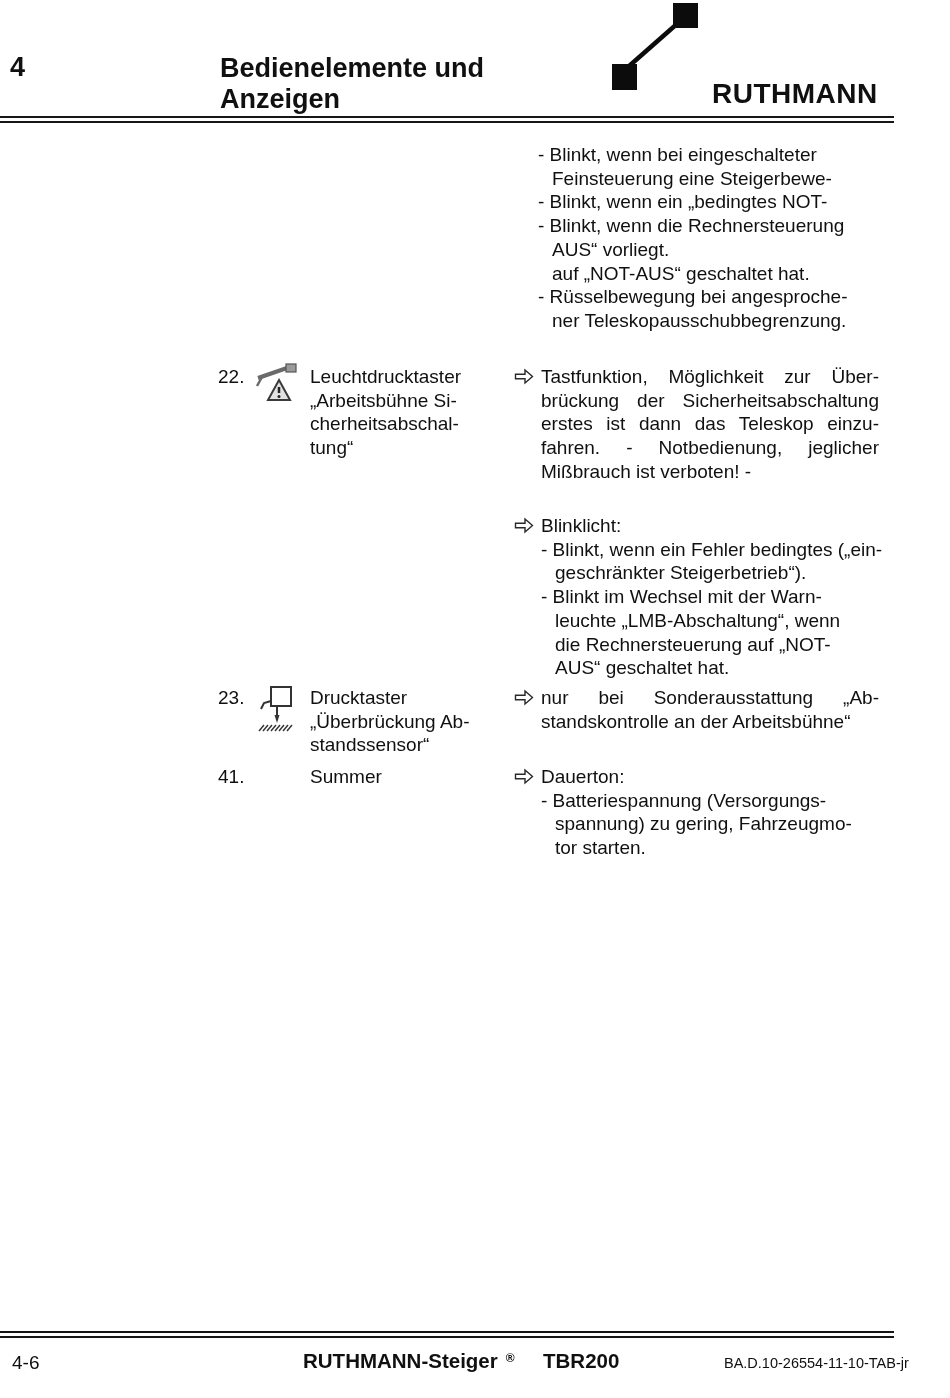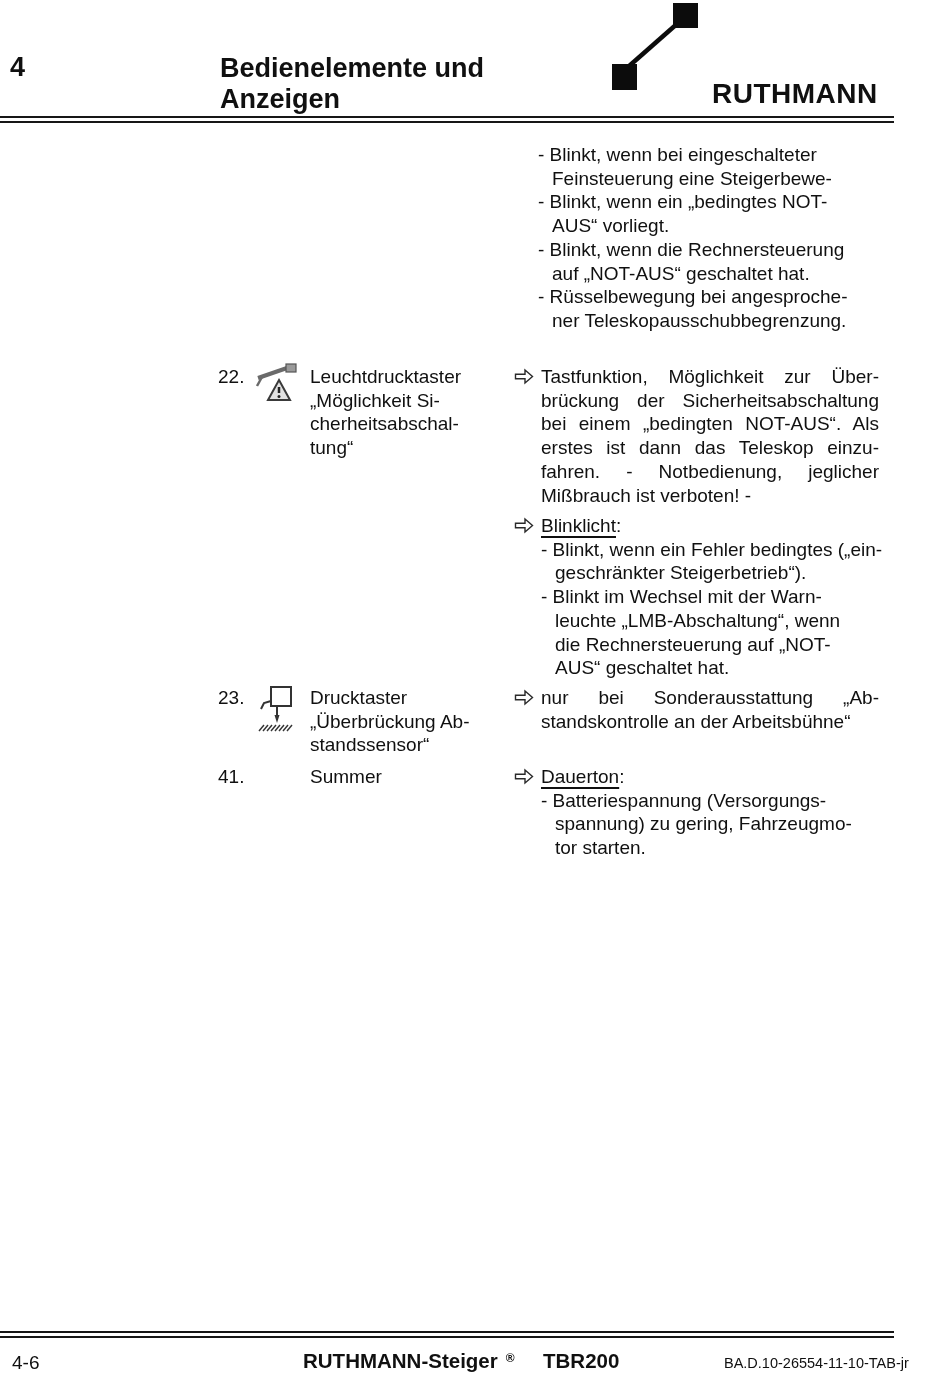--- a/index.html
+++ b/index.html
@@ -3,21 +3,21 @@
 <meta charset="utf-8">
 <style>
   html,body {margin:0; padding:0; background:#e8e8e8;}
   .page {position:relative; width:950px; height:1398px; background:#ffffff; overflow:hidden;
          font-family:"Liberation Sans","DejaVu Sans",sans-serif; color:#101010;}
   .abs {position:absolute;}
   .bt {font-size:19px; line-height:23.7px;}
   .ln {white-space:nowrap;}
   .jl {white-space:normal; text-align:justify; text-align-last:justify;}
   .ct {padding-left:14px;}
-  .u  {text-decoration:underline; text-underline-offset:3.5px; text-decoration-thickness:1.6px;text-align:center;}
+  .u  {text-underline-offset:3.5px; text-decoration-thickness:1.6px;text-align:center;}
   .rule2 {height:3px; border-top:2.2px solid #161616; border-bottom:2.2px solid #161616;}
   .hdr-num {font-size:27px; font-weight:bold;}
   .hdr-title {font-size:27px; font-weight:bold; line-height:31px;}
   .brand {font-size:28px; font-weight:bold; letter-spacing:0.5px;margin-top:36px;}
   .num {position:absolute; left:218px; top:0;}
   .lbl {position:absolute; left:310px; top:0; width:195px;}
   .icn {position:absolute; left:255px; top:-3px;}
   .rcol {position:absolute; left:514px; top:0; width:372px;}
   .arrow {position:absolute; left:0; top:3px;}
   .rtext {margin-left:27px; width:338px;}
@@ -43,51 +43,50 @@
     <line x1="22" y1="67" x2="72" y2="23" stroke="#0c0c0c" stroke-width="4.5"></line>
   </svg>
   <div class="abs brand" style="left:712px; top:42px;">RUTHMANN</div>
 
   <div class="abs rule2" style="left:0; top:116px; width:894px;"></div>
 
   <div class="abs bt" style="left:538px; top:143px; width:348px;">
     <div class="ln">- Blinkt, wenn bei eingeschalteter</div>
     <div class="ln ct">Feinsteuerung eine Steigerbewe-</div>
     <div class="ln">- Blinkt, wenn ein „bedingtes NOT-</div>
+    <div class="ln">- Blinkt, wenn die Rechnersteuerung</div>
     <div class="ln ct">AUS“ vorliegt.</div>
-    <div class="ln">- Blinkt, wenn die Rechnersteuerung</div>
     <div class="ln ct">auf „NOT-AUS“ geschaltet hat.</div>
     <div class="ln">- Rüsselbewegung bei angesproche-</div>
     <div class="ln ct">ner Teleskopausschubbegrenzung.</div>
   </div>
 
   <div class="abs bt" style="left:0; top:365px; width:950px;">
     <div class="num">22.</div>
     <svg class="icn" width="46" height="44" viewBox="0 0 46 44">
       <line x1="3" y1="16" x2="32" y2="6" stroke="#6a6a6a" stroke-width="4"></line>
       <rect x="31" y="2" width="10" height="8" fill="#9a9a9a" stroke="#555" stroke-width="1.2"></rect>
       <line x1="7" y1="15" x2="2" y2="24" stroke="#6a6a6a" stroke-width="2.5"></line>
       <path d="M24 18 L35 38 L13 38 Z" fill="#e2e2e2" stroke="#3a3a3a" stroke-width="2"></path>
       <line x1="24" y1="25" x2="24" y2="31" stroke="#222" stroke-width="2.5"></line>
       <circle cx="24" cy="34.5" r="1.5" fill="#222"></circle>
     </svg>
     <div class="lbl">
       <div class="ln">Leuchtdrucktaster</div>
-      <div class="ln">„Möglichkeit Si-</div>
+      <div class="ln">„Arbeitsbühne Si-</div>
       <div class="ln">cherheitsabschal-</div>
       <div class="ln">tung“</div>
     </div>
     <div class="rcol">
       <svg class="arrow" width="20" height="17" viewBox="0 0 20 17">
         <path d="M1.5 6.2 H11 V2 L18.5 8.5 L11 15 V10.8 H1.5 Z" fill="#fff" stroke="#2a2a2a" stroke-width="1.4"></path>
       </svg>
       <div class="rtext">
         <div class="jl">Tastfunktion, Möglichkeit zur Über-</div>
         <div class="jl">brückung der Sicherheitsabschaltung</div>
-        <div class="jl">bei einem „bedingten NOT-AUS“. Als</div>
         <div class="jl">erstes ist dann das Teleskop einzu-</div>
         <div class="jl">fahren. - Notbedienung, jeglicher</div>
         <div class="ln">Mißbrauch ist verboten! -</div>
       </div>
     </div>
   </div>
 
   <div class="abs bt" style="left:514px; top:514px; width:372px;">
     <svg class="arrow" width="20" height="17" viewBox="0 0 20 17">
       <path d="M1.5 6.2 H11 V2 L18.5 8.5 L11 15 V10.8 H1.5 Z" fill="#fff" stroke="#2a2a2a" stroke-width="1.4"></path>

